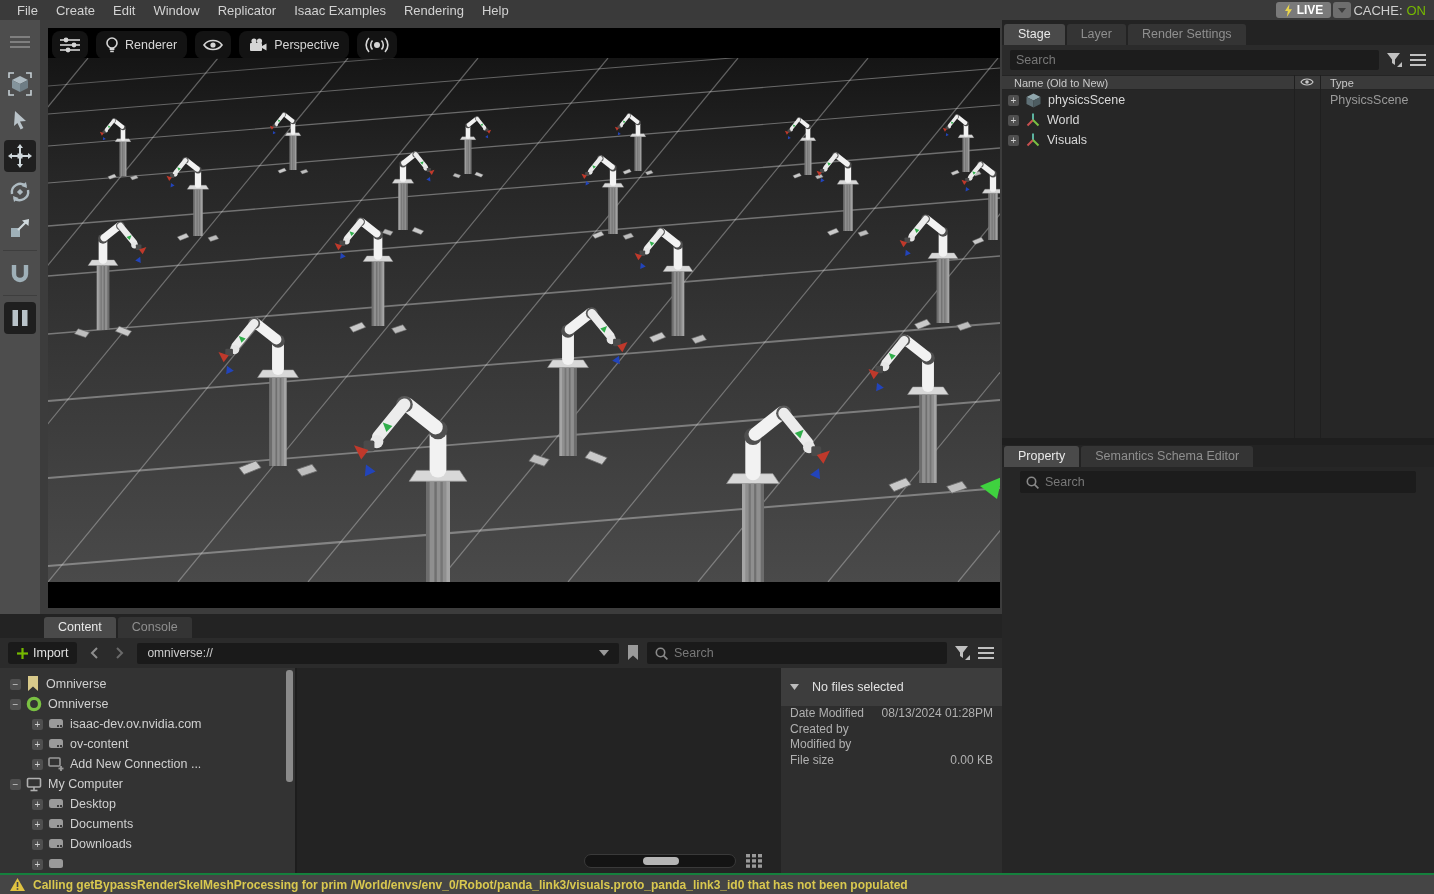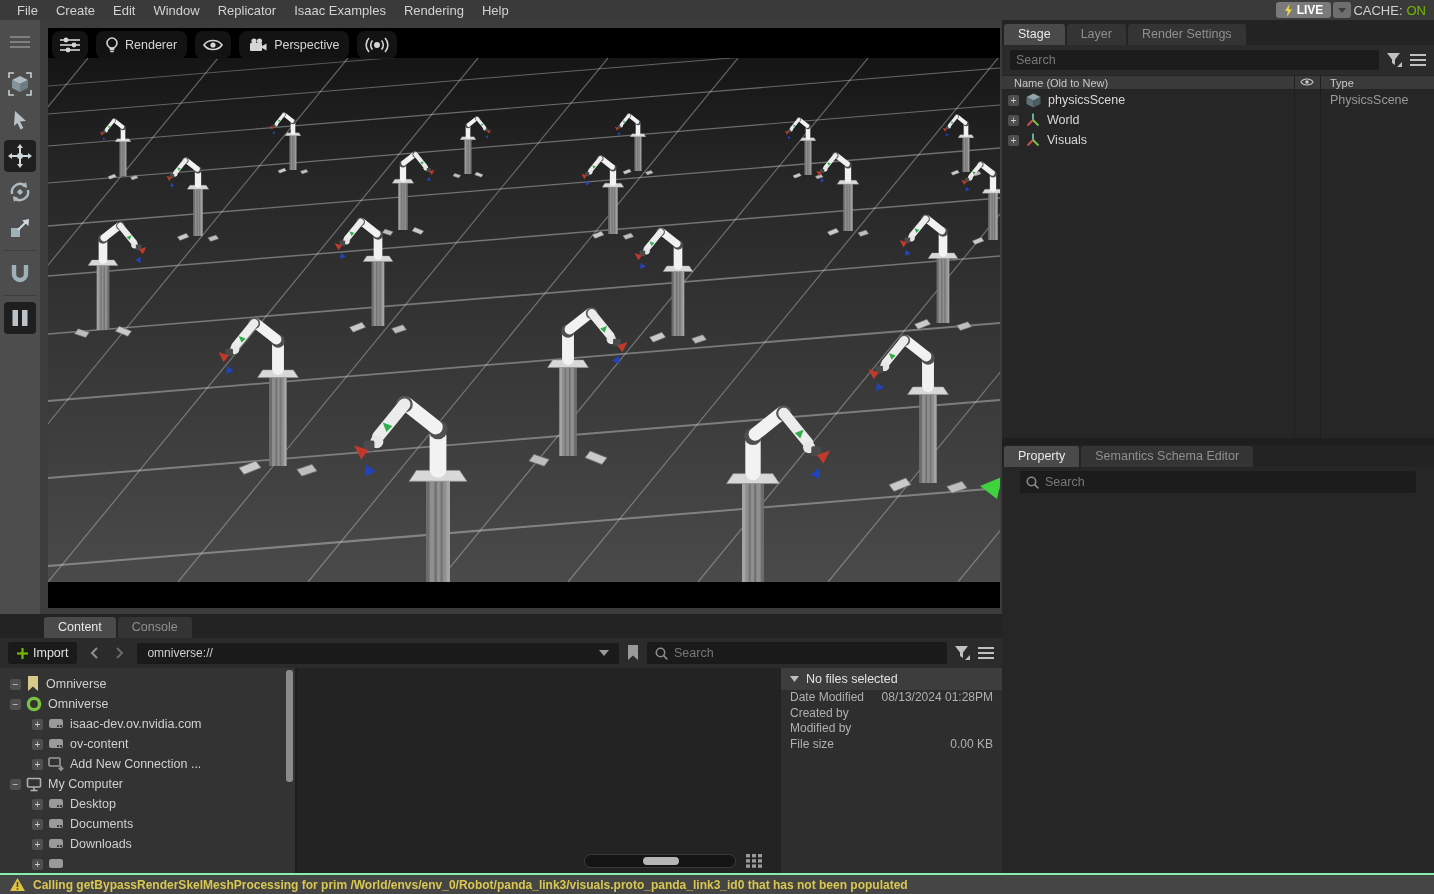--- a/index.html
+++ b/index.html
@@ -79,27 +79,27 @@
   .trow { height:20px; display:flex; align-items:center; font-size:12.5px; color:#d0d0d0; }
   .trow .exp { margin-right:5px; }
   .trow .ticon { margin-right:6px; display:flex; }
   .d0 { padding-left:10px; } .d1 { padding-left:32px; }
   .cb-div { width:2px; background:#1d1d1d; flex:none; }
   .cb-files { flex:1; background:#232323; position:relative; }
   .files-footer { position:absolute; bottom:5px; right:18px; display:flex; align-items:center; gap:10px; }
   .zoom-slider { width:152px; height:14px; background:#141414; border:1px solid #3a3a3a; border-radius:7px; position:relative; }
   .zoom-thumb { position:absolute; left:58px; top:2px; width:36px; height:8px; background:#b5b5b5; border-radius:4px; }
   .cb-details { width:221px; background:#2e2e2e; flex:none; font-size:12px; }
-  .det-header { height:22px; background:#3d3d3d; display:flex; align-items:center; gap:7px; padding:0 9px; color:#e2e2e2; font-size:12.5px; }
+  .det-header { height:38px; background:#3d3d3d; display:flex; align-items:center; gap:13px; padding:0 9px; color:#e2e2e2; font-size:12.5px; }
   .det-row { display:flex; padding:1px 9px; color:#b0b0b0; line-height:13.5px; }
   .det-row .dval { margin-left:auto; text-align:left; }
   .det-row:first-of-type { padding-top:5px; }
 
   
-  .statusbar { height:21px; background:#454545; border-top:2px solid #86efac; display:flex; align-items:center; gap:8px; padding-left:10px; flex:none; }
+  .statusbar { height:21px; background:#454545; border-top:2px solid #15803d; display:flex; align-items:center; gap:8px; padding-left:10px; flex:none; }
   .status-msg { color:#d9c84f; font-size:12px; font-weight:bold; }
 </style>
 </head>
 <body>
 
 <div class="app">
 
   <div class="menubar">
     <span class="mitem">File</span>
     <span class="mitem">Create</span>

